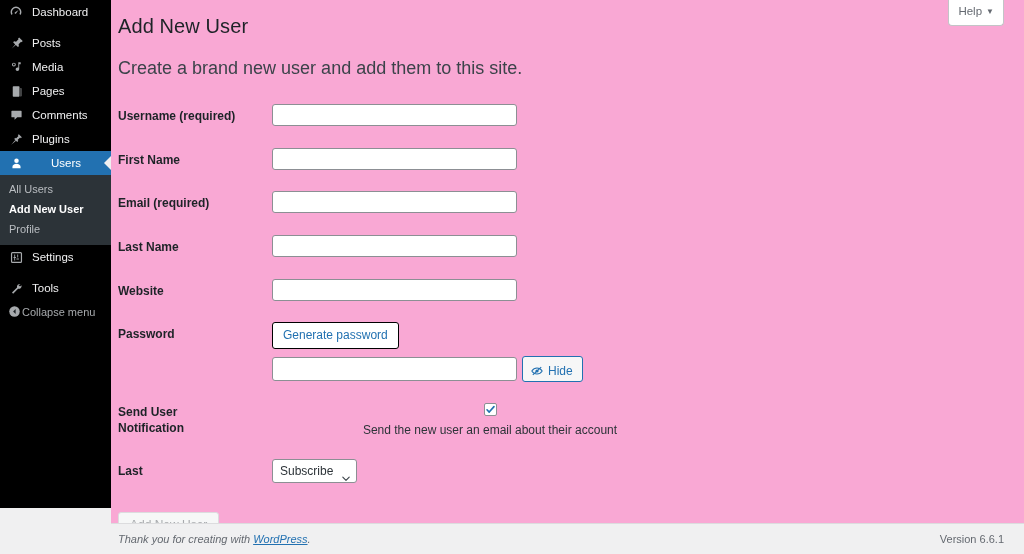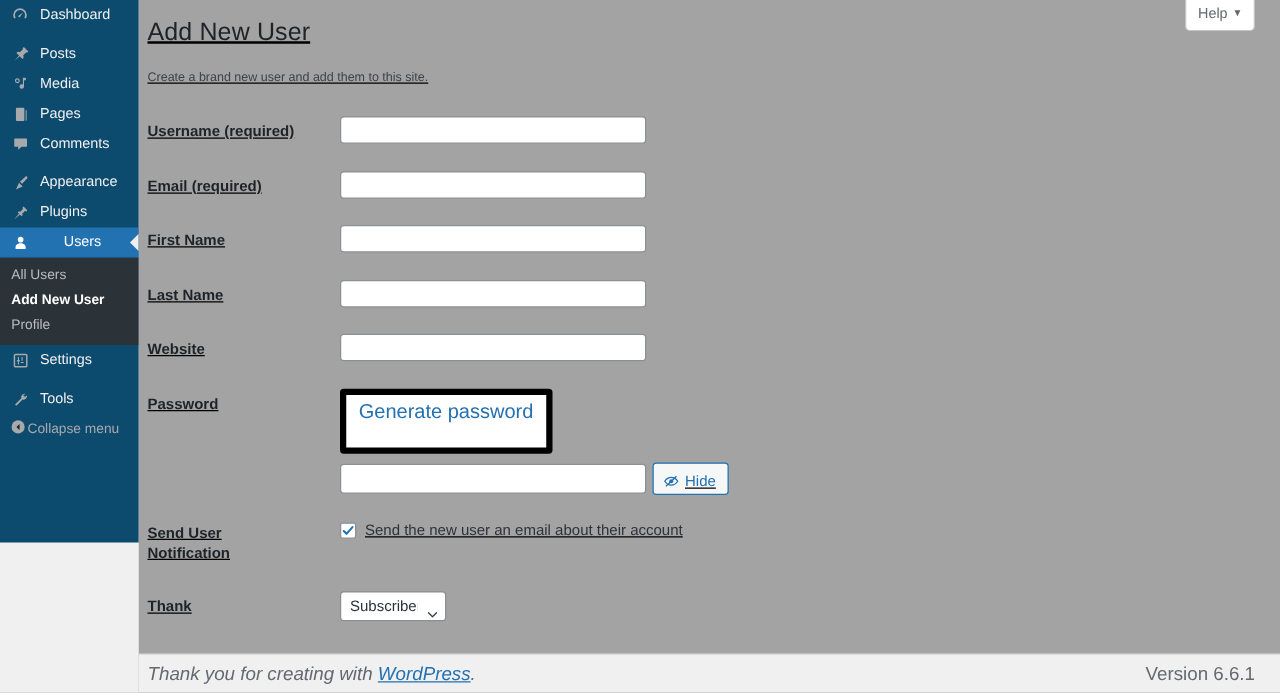--- a/index.html
+++ b/index.html
@@ -14,22 +14,22 @@
     position: relative;
     width: 1024px;
     height: 554px;
     display: flex;
   }
 
   
   .adminmenu {
     width: 111px;
     min-width: 111px;
-    height: 434px;
-    background: #0c4a6e;
+    height: 508px;
+    background: #000000;
     color: #f0f0f1;
     position: relative;
     overflow: hidden;
   }
   .menu-item {
     display: flex;
     align-items: center;
     height: 24px;
     padding: 0 0 0 7px;
     color: #f0f0f1;
@@ -88,24 +88,23 @@
     font-size: 11px;
     color: #a7aaad;
     cursor: pointer;
   }
   .collapse-item .mi-icon { color: #a7aaad; }
 
   
   .wpbody {
     flex: 1;
     position: relative;
-    background: #a3a3a3;
+    background: #f9a8d4;
     height: 554px;
     overflow: hidden;
-    text-decoration: underline;
   }
   .content-pad {
     padding: 10px 20px 0 7px;
     position: relative;
     height: 519px;
   }
 
   .screen-meta-links {
     position: absolute;
     top: 0; right: 20px;
@@ -133,21 +132,21 @@
   h1.page-title {
     font-size: 20px;
     font-weight: 400;
     color: #1d2327;
     margin: 0;
     padding: 3px 0 0 0;
     line-height: 1.3;
     letter-spacing: 0.1px;
   }
   p.page-desc {
-    font-size: 10px;
+    font-size: 18px;
     color: #3c434a;
     margin: 17px 0 0 0;
     line-height: 1.4;
   }
 
   
   table.form-table {
     border-collapse: collapse;
     margin-top: 14px;
     width: 600px;
@@ -176,26 +175,26 @@
     font-size: 12px;
     color: #2c3338;
     font-family: "Liberation Sans", sans-serif;
     outline: none;
     display: block;
   }
 
   .button-secondary {
     display: inline-block;
     background: #f6f7f7;
-    border: 5px solid #000000;
+    border: 1px solid #000000;
     border-radius: 3px;
     color: #2271b1;
-    font-size: 16px;
+    font-size: 12px;
     line-height: 1;
-    padding: 6px 10px 20px 10px;
+    padding: 6px 10px 7px 10px;
     cursor: pointer;
     font-family: "Liberation Sans", sans-serif;
     white-space: nowrap;
     background: #fff;
   }
   .wp-pwd {
     display: flex;
     align-items: center;
     gap: 5px;
     margin-top: 7px;
@@ -220,21 +219,21 @@
     border-radius: 3px;
     color: #2271b1;
     font-size: 12px;
     padding: 4px 9px 0 7px;
     height: 26px;
     cursor: pointer;
     font-family: "Liberation Sans", sans-serif;
   }
   .button-hide svg { display: block; }
 
-  .cb-row { display: flex; align-items: center; gap: 7px; padding-top: 3px;}
+  .cb-row { display: flex; align-items: center; gap: 7px; padding-top: 3px; flex-direction: column;}
   .wp-checkbox {
     width: 13px; height: 13px;
     border: 1px solid #8c8f94;
     border-radius: 2px;
     background: #fff;
     display: inline-flex;
     align-items: center;
     justify-content: center;
     flex: 0 0 13px;
     cursor: pointer;
@@ -283,21 +282,21 @@
 
   
   .wpfooter {
     position: absolute;
     bottom: 0; left: 0; right: 0;
     height: 31px;
     border-top: 1px solid #dcdcde;
     display: flex;
     align-items: center;
     padding: 0 20px 0 7px;
-    font-size: 15px;
+    font-size: 11px;
     color: #646970;
     background: #f0f0f1;
   }
   .footer-left { font-style: italic; }
   .footer-left a {
     color: #2271b1;
     text-decoration: underline;
     font-style: italic;
   }
   .footer-right { margin-left: auto; font-style: normal; }
@@ -350,29 +349,20 @@
 
     <div class="menu-item">
       <span class="mi-icon">
         <svg width="15" height="15" viewBox="0 0 20 20" fill="currentColor">
             <path d="M4 3.6h12a.8.8 0 0 1 .8.8v7.2a.8.8 0 0 1-.8.8h-5l-3.6 3.2v-3.2H4a.8.8 0 0 1-.8-.8V4.4A.8.8 0 0 1 4 3.6z"></path>
           </svg>
       </span>
       <span class="mi-label">Comments</span>
     </div>
 
-    <div class="menu-item spaced">
-      <span class="mi-icon">
-        <svg width="15" height="15" viewBox="0 0 20 20" fill="currentColor">
-            <path d="M16.9 3.1c-.5-.5-1.3-.5-1.9 0L9.3 8.4l2.3 2.3 5.3-5.7c.5-.6.5-1.4 0-1.9z"></path>
-            <path d="M8.3 9.5 5 16.8l7.2-3.3-3.9-4z"></path>
-          </svg>
-      </span>
-      <span class="mi-label">Appearance</span>
-    </div>
 
     <div class="menu-item">
       <span class="mi-icon">
         <svg width="15" height="15" viewBox="0 0 20 20" fill="currentColor">
             <path d="M13.1 3 11.7 4.4l1 1-3.4 3.4-1-1L7 9.2l4 4 1.4-1.4-1-1 3.4-3.4 1 1L17.1 7 13.1 3z"></path>
             <path d="M8.4 10.5 3 16.9l6.4-5.4-1-1z"></path>
           </svg>
       </span>
       <span class="mi-label">Plugins</span>
     </div>
@@ -440,27 +430,27 @@
 
       <table class="form-table">
         <tbody>
           <tr>
             <th>Username (required)</th>
             <td>
               <input class="regular-text" type="text" placeholder="" style="">
             </td>
           </tr>
           <tr>
+            <th>First Name</th>
+            <td>
+              <input class="regular-text" type="text" placeholder="" style="">
+            </td>
+          </tr>
+          <tr>
             <th>Email (required)</th>
-            <td>
-              <input class="regular-text" type="text" placeholder="" style="">
-            </td>
-          </tr>
-          <tr>
-            <th>First Name</th>
             <td>
               <input class="regular-text" type="text" placeholder="" style="">
             </td>
           </tr>
           <tr>
             <th>Last Name</th>
             <td>
               <input class="regular-text" type="text" placeholder="" style="">
             </td>
           </tr>
@@ -496,21 +486,21 @@
                 <span class="wp-checkbox">
                   <svg width="11" height="11" viewBox="0 0 12 12" fill="none" stroke="#2271b1" stroke-width="1.8" stroke-linecap="round" stroke-linejoin="round">
                     <path d="M2.2 6.3 4.6 8.8 9.8 2.9"></path>
                   </svg>
                 </span>
                 <span class="cb-label">Send the new user an email about their account</span>
               </div>
             </td>
           </tr>
           <tr>
-            <th>Thank</th>
+            <th>Last</th>
             <td>
               <span class="select-wrap">
                 <select class="wp-select"><option value="Subscriber">Subscriber</option><option value="Contributor">Contributor</option><option value="Author">Author</option><option value="Editor">Editor</option><option value="Administrator">Administrator</option></select>
                 <span class="sel-caret">
                   <svg width="8" height="6" viewBox="0 0 10 7" fill="none" stroke="#3c434a" stroke-width="1.4" stroke-linecap="round" stroke-linejoin="round">
                       <path d="M1 1.2 5 5.2 9 1.2"></path>
                     </svg>
                 </span>
               </span>
             </td>

